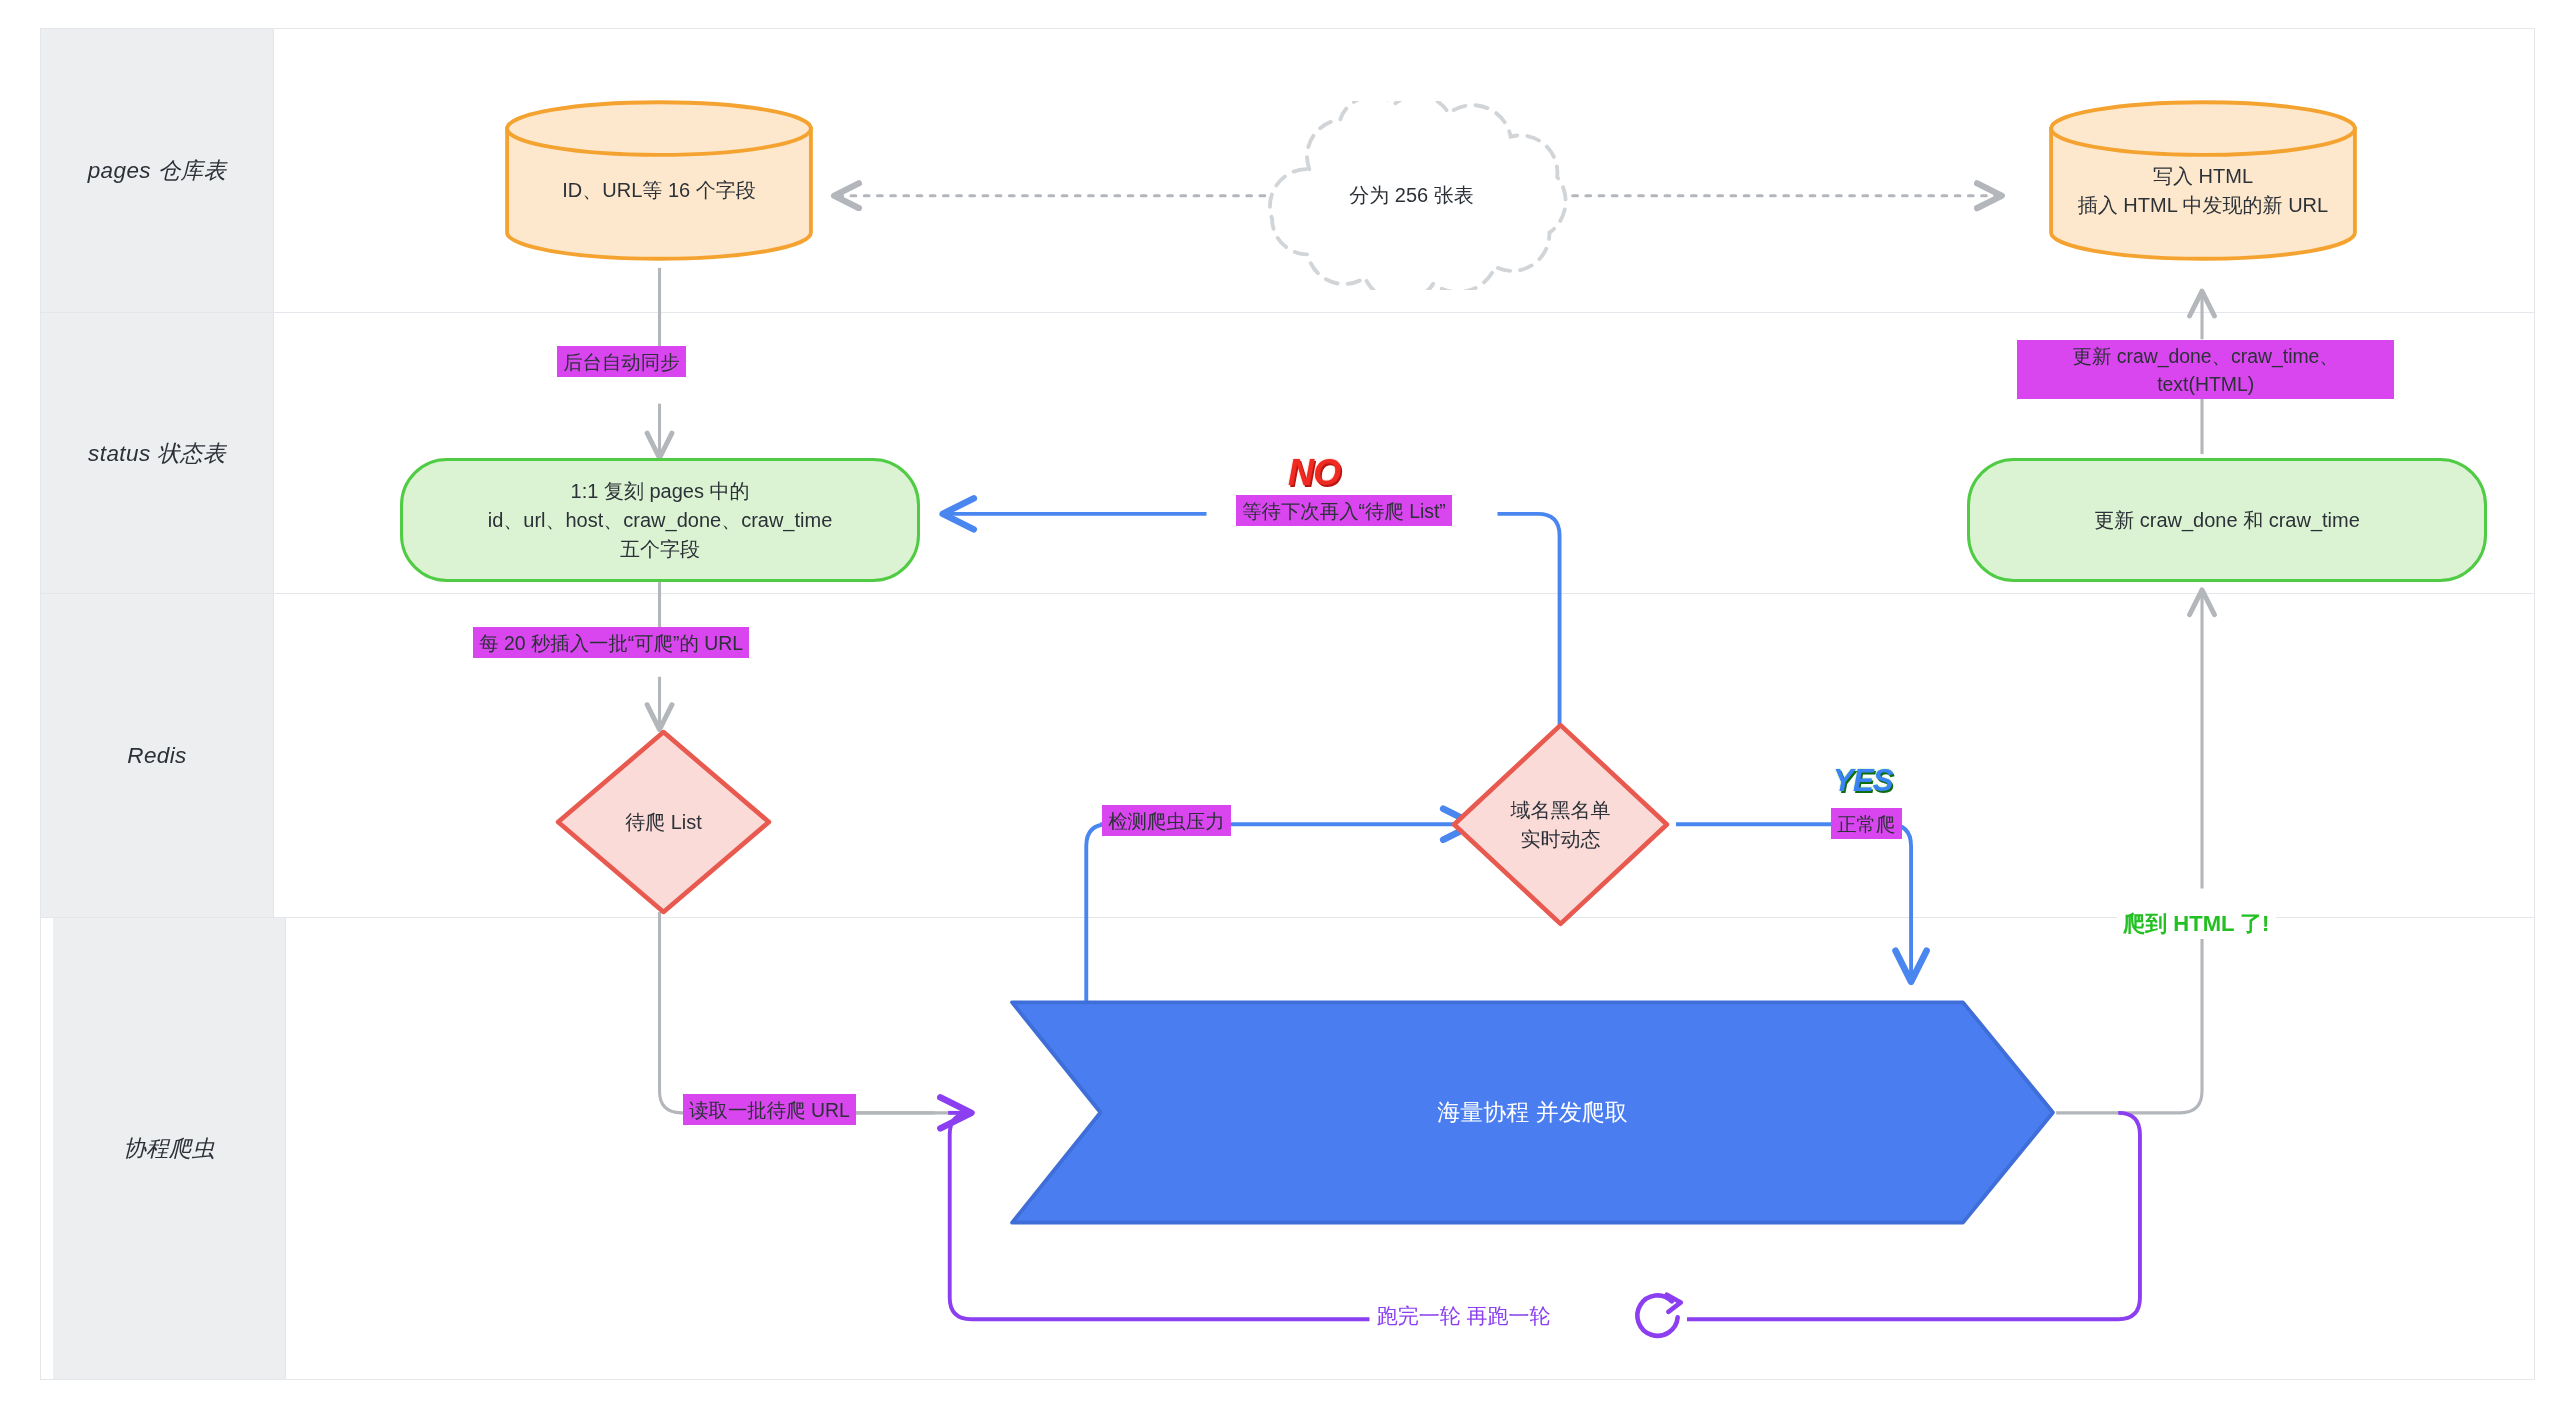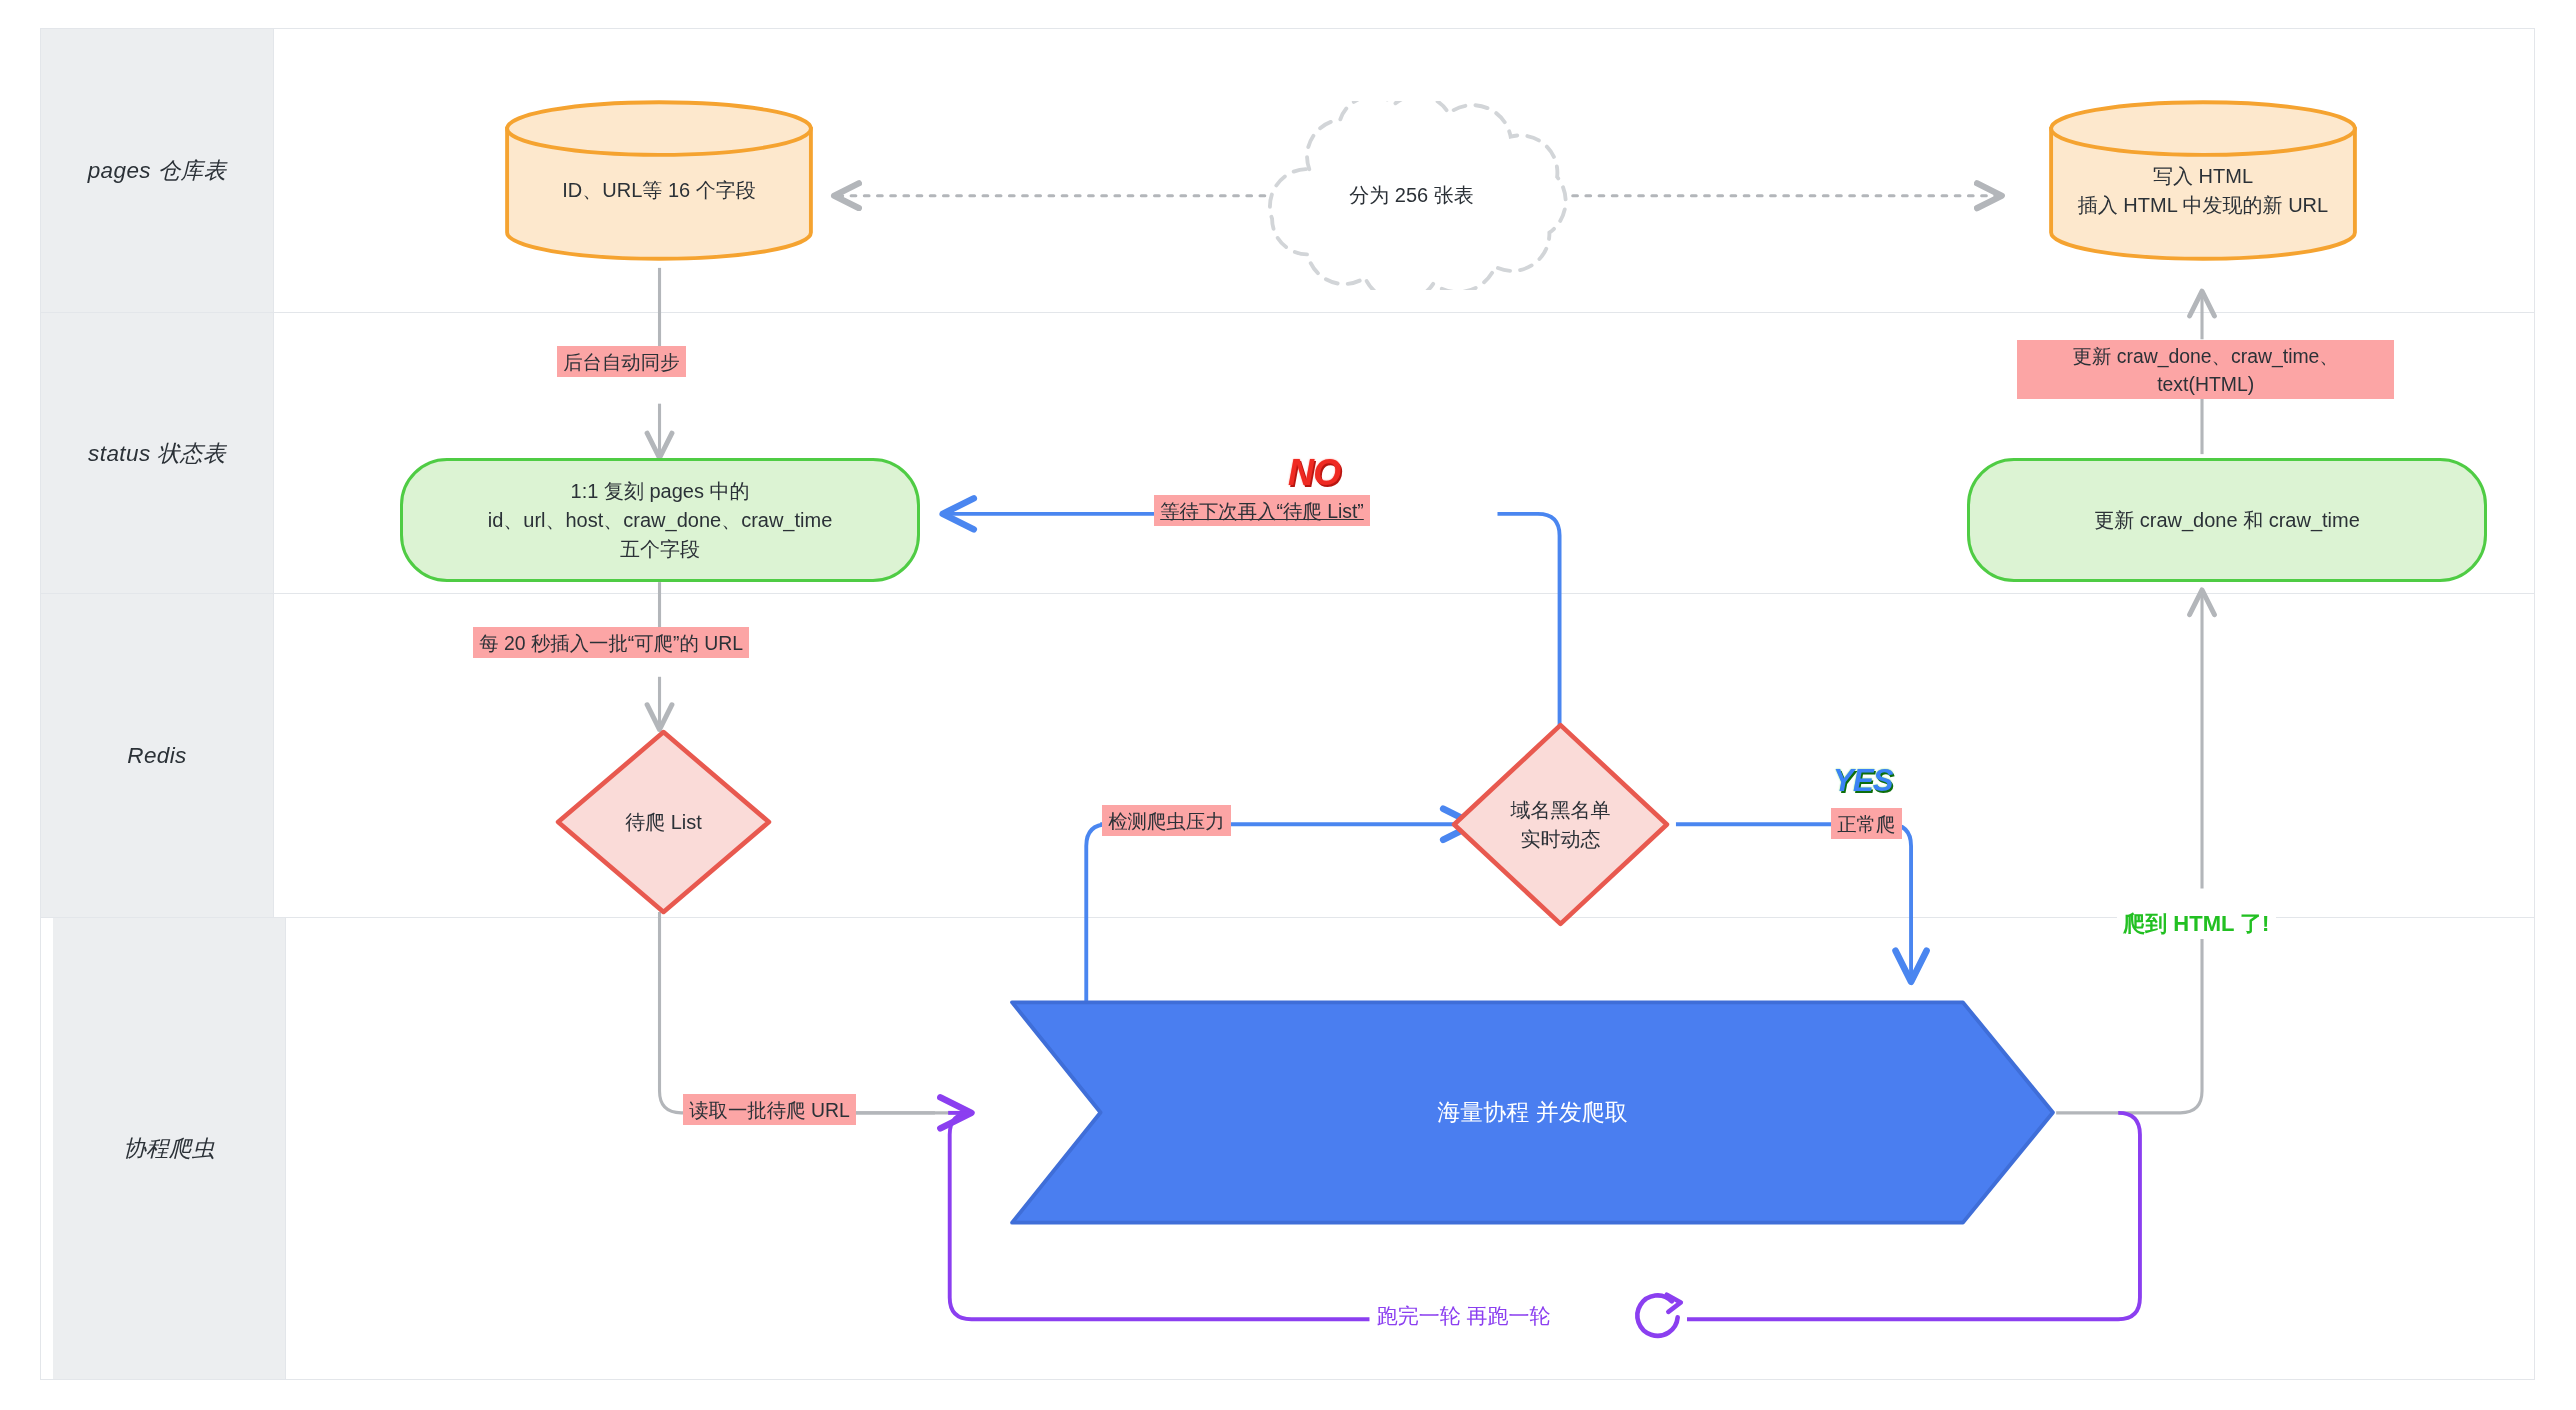--- a/index.html
+++ b/index.html
@@ -37,21 +37,21 @@
 
   
   .cloud{position:absolute;}
 
   
   .chev{position:absolute;}
   .chev .nd-text div{color:#ffffff;font-size:23px;}
 
   
   .elabel{position:absolute;font-size:19.4px;color:#2b3137;line-height:1.45;
-          text-align:center;background:#fca5a5;padding:1.6px 6.2px;white-space:nowrap;}
+          text-align:center;background:#d946ef;padding:1.6px 6.2px;white-space:nowrap;}
   .elabel.two{white-space:normal;}
 
   
   .badge-no{position:absolute;font-size:36px;font-weight:bold;font-style:italic;
             color:#ef2a22;letter-spacing:-0.8px;
             text-shadow:1.6px 1.6px 0 #b81510, 0 0 1.6px #ff7a72;}
   .badge-yes{position:absolute;font-size:31px;font-weight:bold;font-style:italic;
              color:#3b82f6;letter-spacing:-0.8px;
              text-shadow:1.6px 1.6px 0 #0d6e0d, 0 0 1.6px #5fd95f;}
   .badge-green{position:absolute;font-size:22px;font-weight:bold;color:#22c022;
@@ -229,21 +229,21 @@
   </div>
 
   <div class="elabel" style="left:557px;top:346px;">后台自动同步</div>
 
   <div class="elabel" style="left:473px;top:627px;">每 20 秒插入一批“可爬”的 URL</div>
 
   <div class="elabel" style="left:683px;top:1094px;">读取一批待爬 URL</div>
 
   <div class="elabel" style="left:1102px;top:805px;">检测爬虫压力</div>
 
-  <div class="elabel" style="left:1154px;top:495px;text-decoration:underline;">等待下次再入“待爬 List”</div>
+  <div class="elabel" style="left:1236px;top:495px;">等待下次再入“待爬 List”</div>
 
   <div class="elabel two" style="left:2017px;top:340px;width:365px;text-align:center;">
     <span>更新 craw_done、craw_time、</span><br>
     <span>text(HTML)</span>
   </div>
 
   <div class="badge-no" style="left:1288px;top:452px;">NO</div>
 
   <div class="badge-yes" style="left:1833px;top:763px;">YES</div>
   <div class="elabel" style="left:1831px;top:808px;">正常爬</div>

